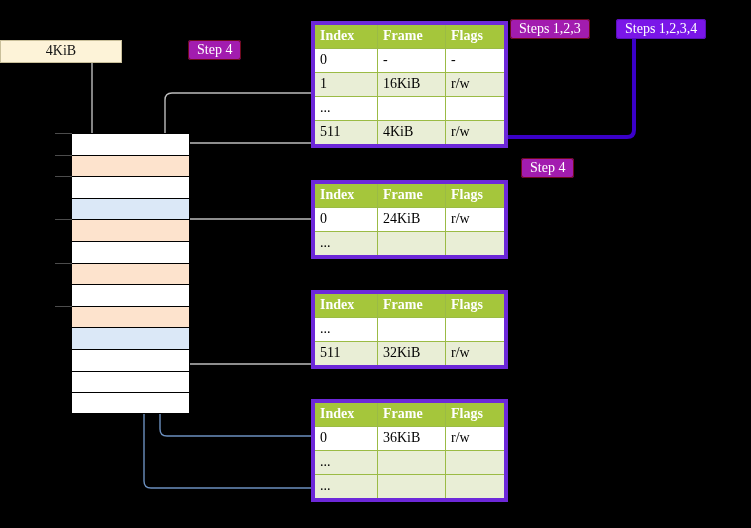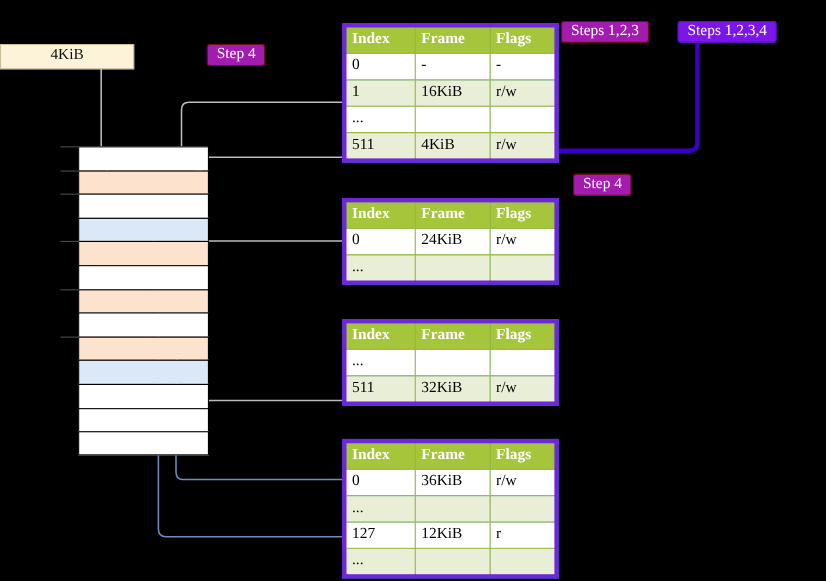--- a/index.html
+++ b/index.html
@@ -248,25 +248,20 @@
           <tr class="plain">
             <td class="col-index">0</td>
             <td class="col-frame">36KiB</td>
             <td class="col-flags">r/w</td>
           </tr>
           <tr class="alt">
             <td class="col-index">...</td>
             <td class="col-frame"></td>
             <td class="col-flags"></td>
           </tr>
-          <tr class="plain">
-            <td class="col-index">127</td>
-            <td class="col-frame">12KiB</td>
-            <td class="col-flags">r</td>
-          </tr>
           <tr class="alt">
             <td class="col-index">...</td>
             <td class="col-frame"></td>
             <td class="col-flags"></td>
           </tr>
         </tbody>
       </table>
     </div>
 
   <div id="badges-root">

